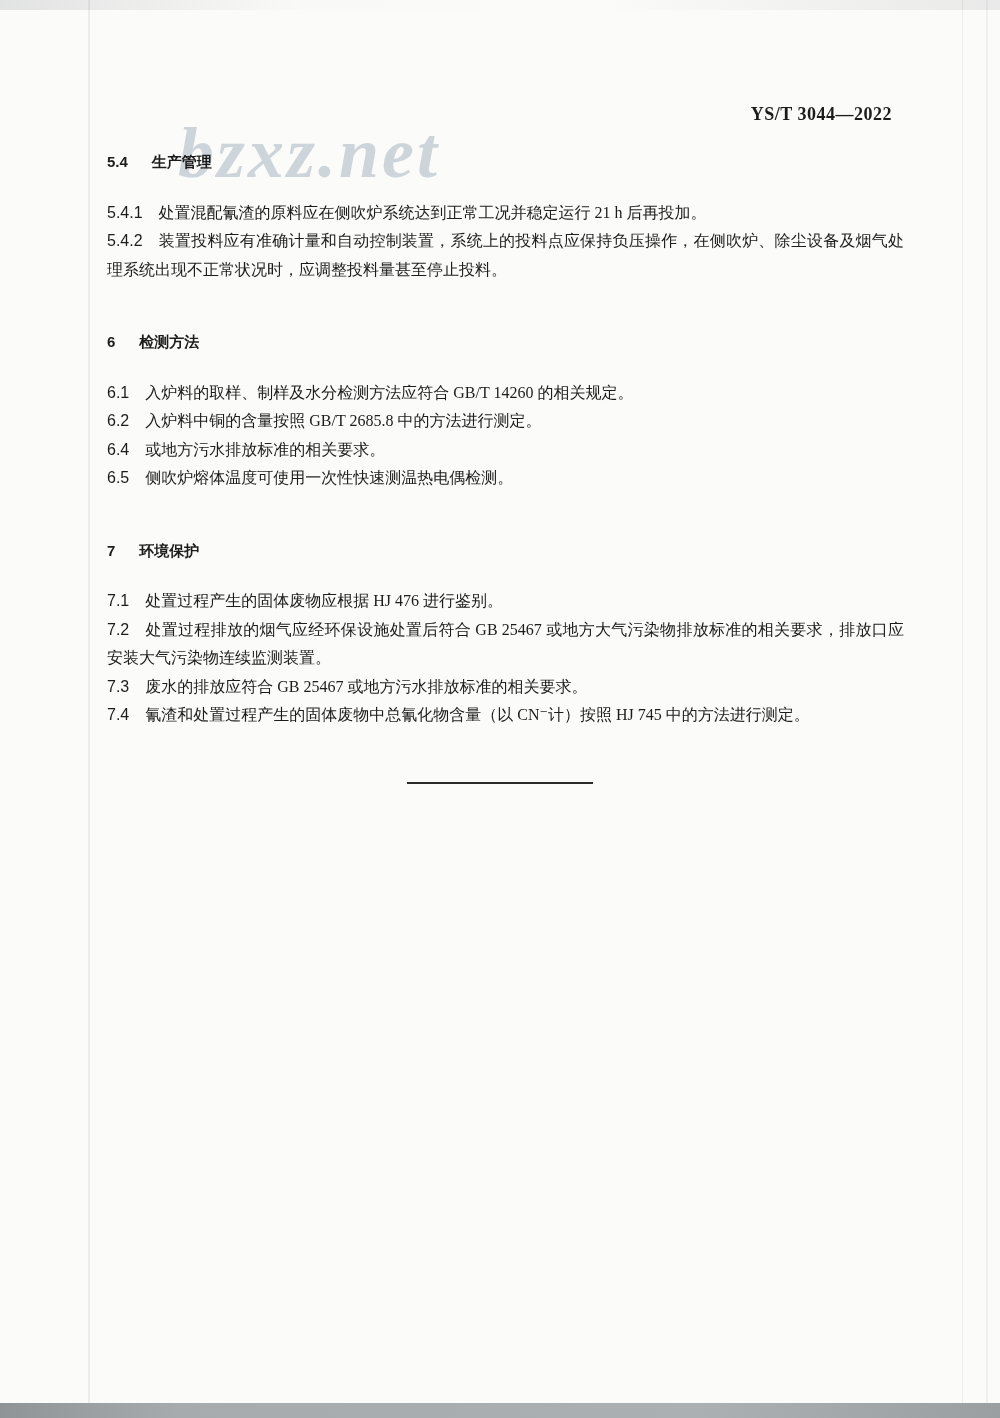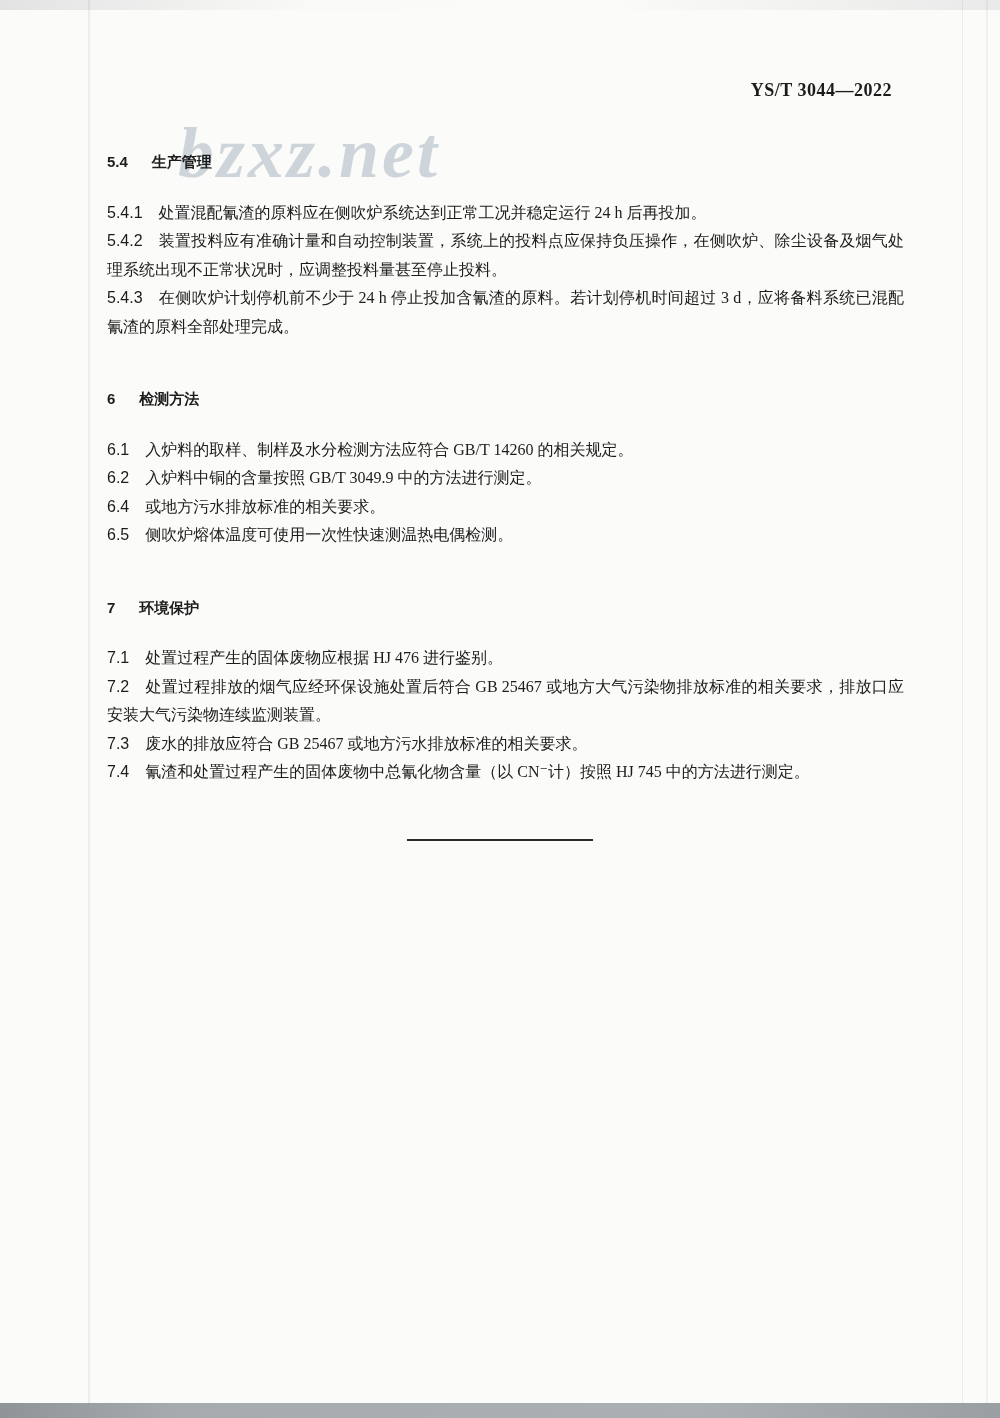--- a/index.html
+++ b/index.html
@@ -61,21 +61,21 @@
     font-family: "Liberation Serif", "DejaVu Serif", serif;
     z-index: 1;
     user-select: none;
     pointer-events: none;
     font-style: italic;
   }
 
   
   .header-code {
     position: absolute;
-    top: 80px;
+    top: 104px;
     right: 108px;
     font-size: 18px;
     font-weight: 700;
     letter-spacing: 0.5px;
     z-index: 2;
     font-family: "Liberation Serif", "DejaVu Serif", serif;
   }
 
   
   .content {
@@ -131,39 +131,36 @@
 
   <div class="header-code">YS/T 3044—2022</div>
 
   <div class="content">
 
     <div class="section">
       <div class="section-heading">
         <span class="heading-number">5.4</span><span>生产管理</span>
       </div>
       <p class="clause">
-        <span class="clause-number">5.4.1</span><span>处置混配氰渣的原料应在侧吹炉系统达到正常工况并稳定运行 24 h 后再投加。</span>
+        <span class="clause-number">5.4.1</span><span>处置混配氰渣的原料应在侧吹炉系统达到正常工况并稳定运行 21 h 后再投加。</span>
       </p>
       <p class="clause">
         <span class="clause-number">5.4.2</span><span>装置投料应有准确计量和自动控制装置，系统上的投料点应保持负压操作，在侧吹炉、除尘设备及烟气处理系统出现不正常状况时，应调整投料量甚至停止投料。</span>
-      </p>
-      <p class="clause">
-        <span class="clause-number">5.4.3</span><span>在侧吹炉计划停机前不少于 24 h 停止投加含氰渣的原料。若计划停机时间超过 3 d，应将备料系统已混配氰渣的原料全部处理完成。</span>
       </p>
     </div>
 
     <div class="section">
       <div class="section-heading">
         <span class="heading-number">6</span><span>检测方法</span>
       </div>
       <p class="clause">
         <span class="clause-number">6.1</span><span>入炉料的取样、制样及水分检测方法应符合 GB/T 14260 的相关规定。</span>
       </p>
       <p class="clause">
-        <span class="clause-number">6.2</span><span>入炉料中铜的含量按照 GB/T 3049.9 中的方法进行测定。</span>
+        <span class="clause-number">6.2</span><span>入炉料中铜的含量按照 GB/T 2685.8 中的方法进行测定。</span>
       </p>
       <p class="clause">
         <span class="clause-number">6.4</span><span>或地方污水排放标准的相关要求。</span>
       </p>
       <p class="clause">
         <span class="clause-number">6.5</span><span>侧吹炉熔体温度可使用一次性快速测温热电偶检测。</span>
       </p>
     </div>
 
     <div class="section">

